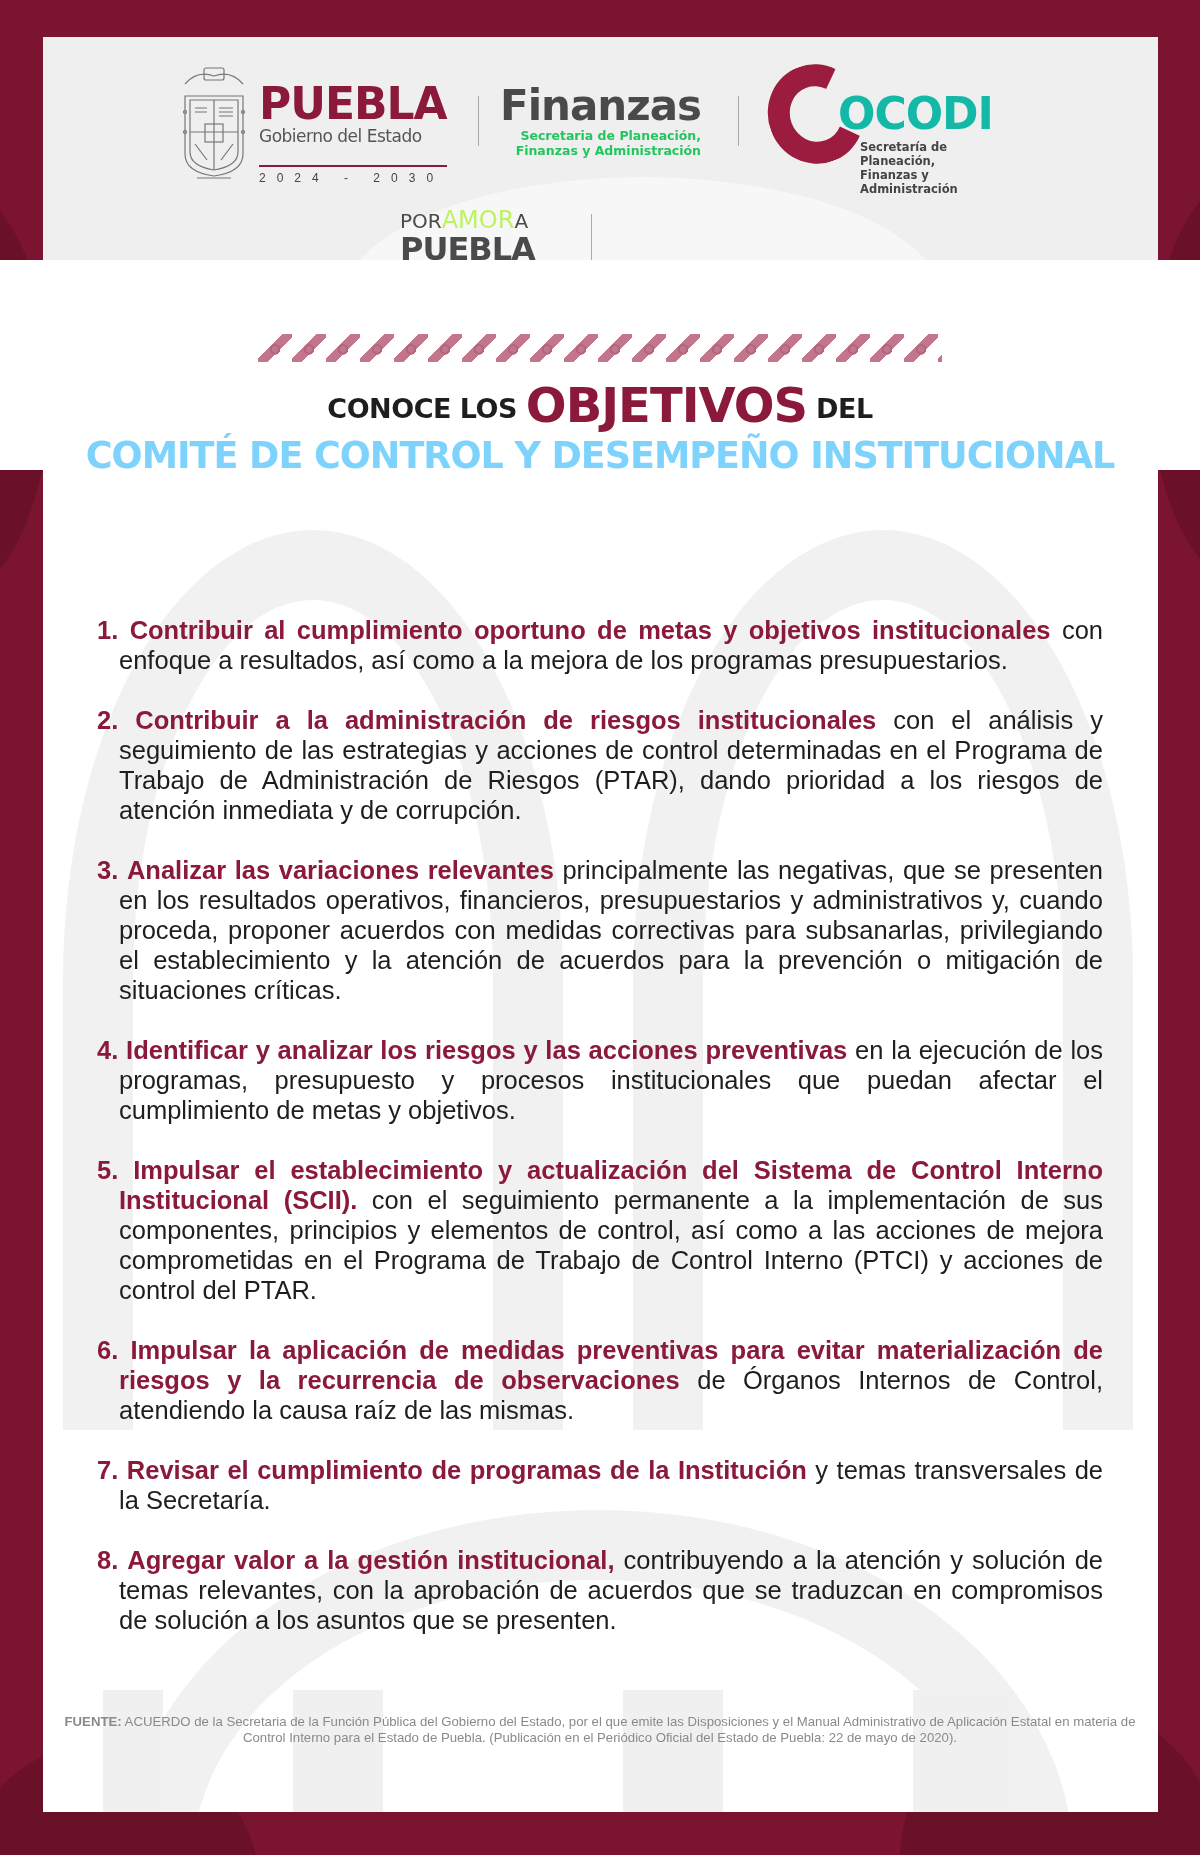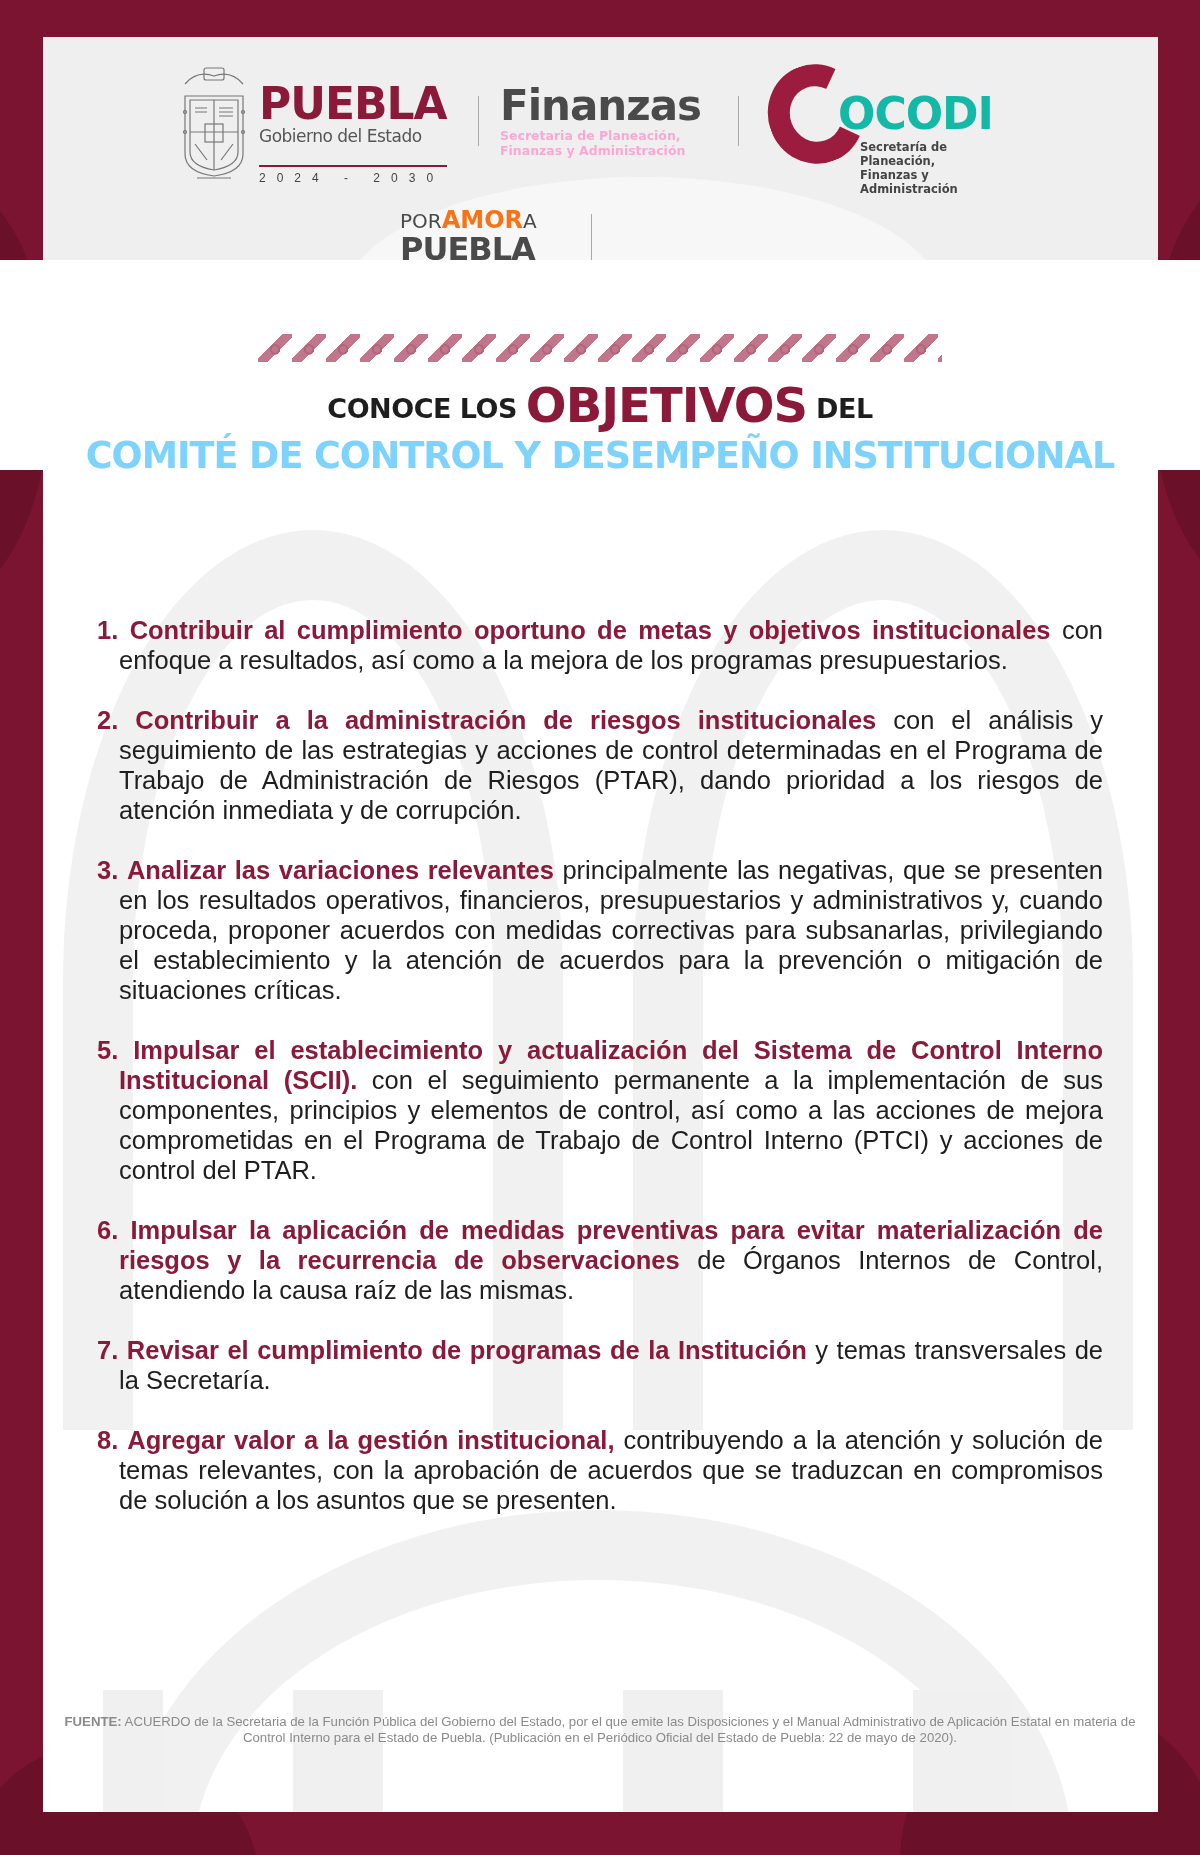--- a/index.html
+++ b/index.html
@@ -83,42 +83,42 @@
   .sep {
     position: absolute; width: 1px; background: #aaa;
   }
   .finanzas-logo { position: absolute; left: 500px; top: 22px; }
   .finanzas-title {
     font-family: "DejaVu Sans", sans-serif;
     font-weight: 900; font-size: 42px; line-height: 44px; color: #4a4a4a; letter-spacing: -1px;
   }
   .finanzas-sub {
     font-family: "DejaVu Sans", sans-serif;
-    font-weight: bold; font-size: 12.5px; line-height: 15px; color: #f9a8d4;
+    font-weight: bold; font-size: 12.5px; line-height: 15px; color: #22c55e; text-align: right;
   }
   .cocodi-logo { position: absolute; left: 768px; top: 2px; width: 250px; height: 110px; }
   .cocodi-c {
     position: absolute; left: 0; top: 0; width: 96px; height: 100px;
     border: 22px solid #9b1c3e; border-right-color: transparent; border-radius: 50%;
     transform: rotate(-20deg);
   }
   .cocodi-word {
     position: absolute; left: 70px; top: 28px;
     font-family: "DejaVu Sans", sans-serif; font-weight: 900; font-size: 44px; color: #14b8a6;
     letter-spacing: -1px; line-height: 44px;
   }
   .cocodi-sub {
     position: absolute; left: 92px; top: 76px;
     font-family: "DejaVu Sans", sans-serif;
     font-size: 11.5px; line-height: 14px; color: #444; font-weight: bold;
   }
   .campaign-row { position: absolute; top: 208px; left: 0; width: 1200px; height: 70px; }
   .poramor { position: absolute; left: 400px; top: 0; }
   .poramor-top { font-family: "DejaVu Sans", sans-serif; font-size: 20px; line-height: 24px; color: #4a4a4a; }
-  .poramor-top .amor { color: #f97316; font-weight: 700; font-size: 24px; }
+  .poramor-top .amor { color: #bef264; font-weight: 400; font-size: 24px; }
   .poramor-bottom { font-family: "DejaVu Sans", sans-serif; font-weight: 900; font-size: 32px; line-height: 32px; color: #4a4a4a; letter-spacing: -1px; }
   .pensar { position: absolute; left: 612px; top: 0; }
   .pensar-top { font-family: "DejaVu Sans", sans-serif; font-weight: 900; font-size: 32px; line-height: 32px; color: #4a4a4a; margin-left: 42px; letter-spacing: -1px; }
   .pensar-bottom { font-family: "DejaVu Sans", sans-serif; font-weight: 900; font-size: 32px; line-height: 32px; color: #4a4a4a; letter-spacing: -1px; }
   .pensar-bottom .en { font-family: "DejaVu Serif", serif; font-style: italic; font-weight: normal; color: #8b1a3a; font-size: 30px; }
 
   
   .pattern {
     position: absolute; left: 258px; width: 684px; height: 28px;
     background-image:
@@ -247,20 +247,21 @@
   <div class="bg-stripe" style="left:60px; width:60px;"></div>
   <div class="bg-stripe" style="left:250px; width:90px;"></div>
   <div class="bg-stripe" style="left:580px; width:100px;"></div>
   <div class="bg-stripe" style="left:870px; width:100px;"></div>
 </div>
 
 <div class="objectives">
   <p class="objective"><span class="num">1.</span> <span class="lead">Contribuir al cumplimiento oportuno de metas y objetivos institucionales</span><span> con enfoque a resultados, así como a la mejora de los programas presupuestarios.</span></p>
   <p class="objective"><span class="num">2.</span> <span class="lead">Contribuir a la administración de riesgos institucionales</span><span> con el análisis y seguimiento de las estrategias y acciones de control determinadas en el Programa de Trabajo de Administración de Riesgos (PTAR), dando prioridad a los riesgos de atención inmediata y de corrupción.</span></p>
   <p class="objective"><span class="num">3.</span> <span class="lead">Analizar las variaciones relevantes</span><span> principalmente las negativas, que se presenten en los resultados operativos, financieros, presupuestarios y administrativos y, cuando proceda, proponer acuerdos con medidas correctivas para subsanarlas, privilegiando el establecimiento y la atención de acuerdos para la prevención o mitigación de situaciones críticas.</span></p>
+  <p class="objective"><span class="num">4.</span> <span class="lead">Identificar y analizar los riesgos y las acciones preventivas</span><span> en la ejecución de los programas, presupuesto y procesos institucionales que puedan afectar el cumplimiento de metas y objetivos.</span></p>
   <p class="objective"><span class="num">5.</span> <span class="lead">Impulsar el establecimiento y actualización del Sistema de Control Interno Institucional (SCII).</span><span> con el seguimiento permanente a la implementación de sus componentes, principios y elementos de control, así como a las acciones de mejora comprometidas en el Programa de Trabajo de Control Interno (PTCI) y acciones de control del PTAR.</span></p>
   <p class="objective"><span class="num">6.</span> <span class="lead">Impulsar la aplicación de medidas preventivas para evitar materialización de riesgos y la recurrencia de observaciones</span><span> de Órganos Internos de Control, atendiendo la causa raíz de las mismas.</span></p>
   <p class="objective"><span class="num">7.</span> <span class="lead">Revisar el cumplimiento de programas de la Institución</span><span> y temas transversales de la Secretaría.</span></p>
   <p class="objective"><span class="num">8.</span> <span class="lead">Agregar valor a la gestión institucional,</span><span> contribuyendo a la atención y solución de temas relevantes, con la aprobación de acuerdos que se traduzcan en compromisos de solución a los asuntos que se presenten.</span></p>
 </div>
 
 <div class="source">
   <span class="label">FUENTE:</span><span> ACUERDO de la Secretaria de la Función Pública del Gobierno del Estado, por el que emite las Disposiciones y el Manual Administrativo de Aplicación Estatal en materia de Control Interno para el Estado de Puebla. (Publicación en el Periódico Oficial del Estado de Puebla: 22 de mayo de 2020).</span>
 </div>
 

